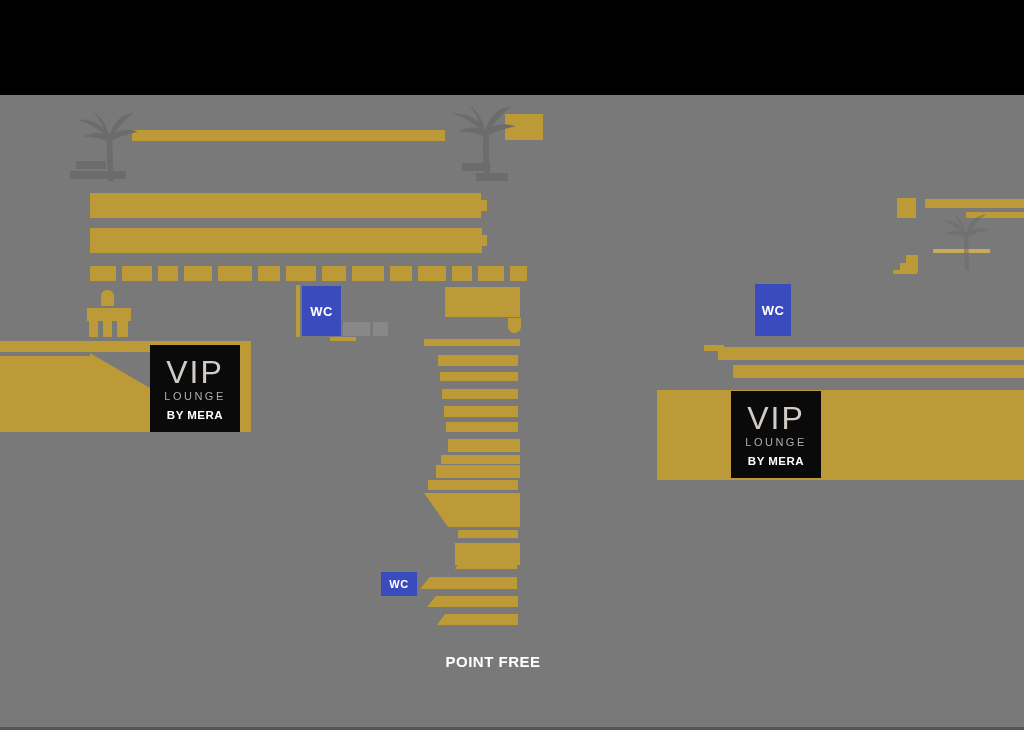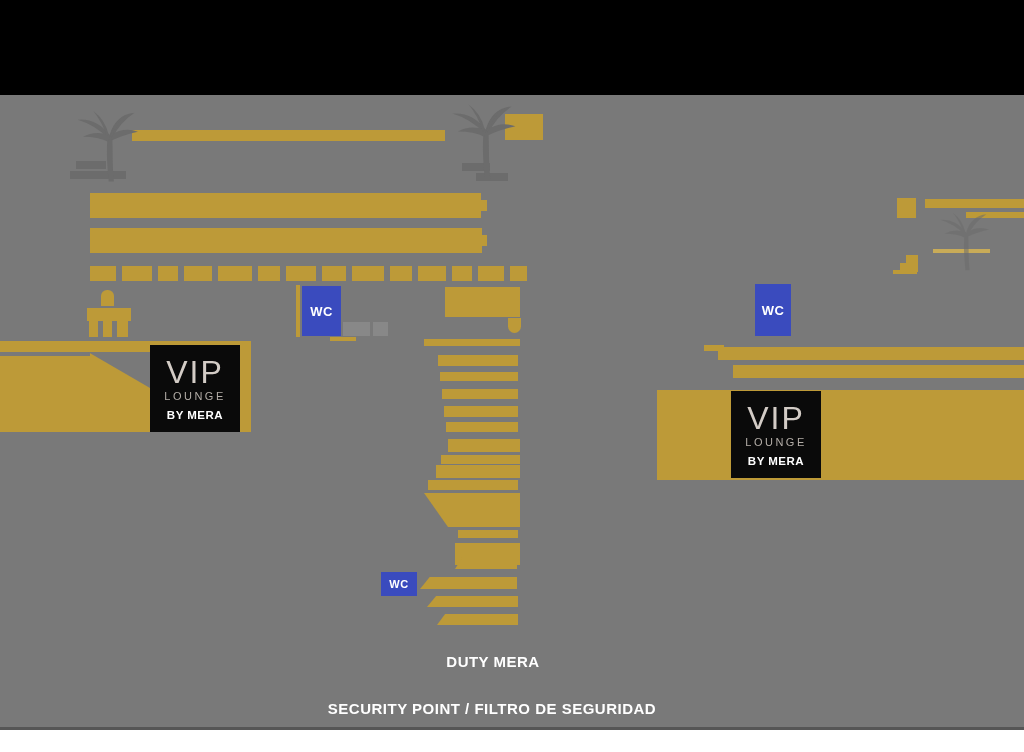--- a/index.html
+++ b/index.html
@@ -164,15 +164,14 @@
     <div class="vip-line2">LOUNGE</div>
     <div class="vip-line3">BY MERA</div>
   </div>
 
   <div class="vip vip-right">
     <div class="vip-line1">VIP</div>
     <div class="vip-line2">LOUNGE</div>
     <div class="vip-line3">BY MERA</div>
   </div>
 
-  <div class="maplabel label-dutyfree">DUTY MERA</div>
-  <div class="maplabel label-security">SECURITY POINT / FILTRO DE SEGURIDAD</div>
+  <div class="maplabel label-dutyfree">POINT FREE</div>
 </div>
 
 </body></html>

